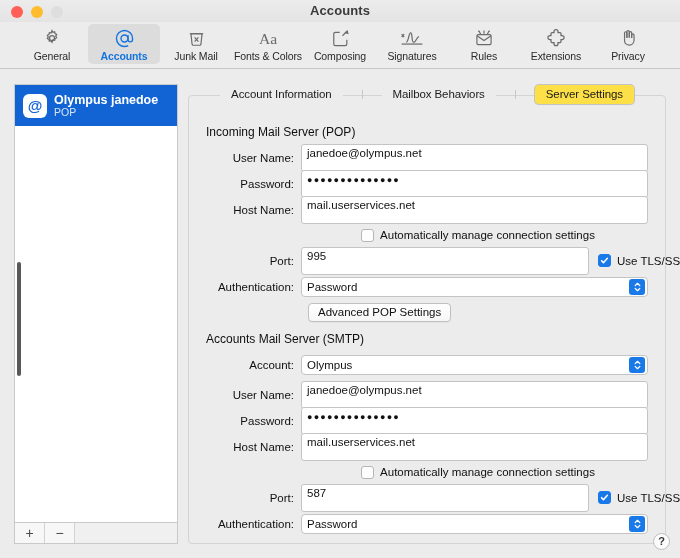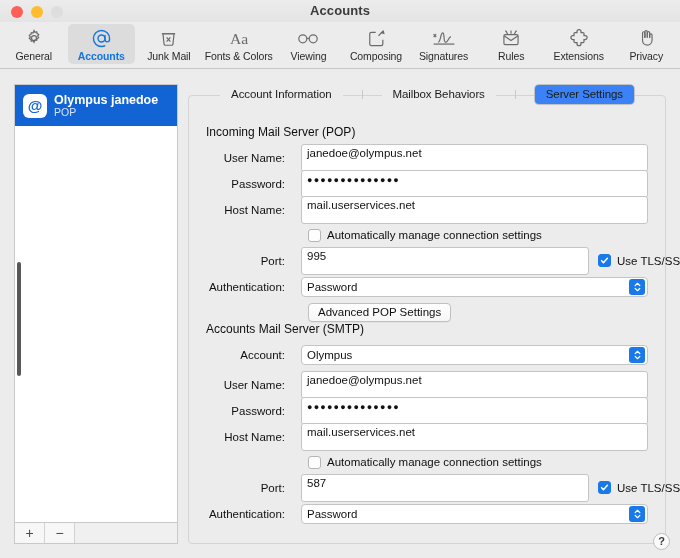--- a/index.html
+++ b/index.html
@@ -201,21 +201,21 @@
     font-size: 11.5px;
     color: #1b1b1b;
     padding: 3px 11px 4px 11px;
     background: #ececec;
     border-radius: 4px;
     cursor: default;
     white-space: nowrap;
     letter-spacing: -0.1px;
   }
   .tab.active {
-    background: #3b82f6;
+    background: #fde047;
     box-shadow: 0 0 0 1px #c3c3c3, 0 1px 1px rgba(0,0,0,.10);
   }
   .tab-div {
     width: 1px;
     background: #c8c8c8;
     margin: 5px 3px;
   }
 
   
   .form {
@@ -232,21 +232,21 @@
   }
   .row {
     display: flex;
     align-items: center;
     margin-bottom: 7px;
     height: 19px;
   }
   .row .lbl {
     width: 95px;
     text-align: right;
-    padding-right: 16px;
+    padding-right: 7px;
     font-size: 11.5px;
     color: #101010;
     flex: 0 0 auto;
     white-space: nowrap;
   }
   .field {
     flex: 1 1 auto;
     height: 28px;
     background: #fff;
     border: 1px solid #c4c4c4;
@@ -292,20 +292,21 @@
     gap: 1px;
   }
   .stepper svg { display: block; }
 
   .checkrow {
     display: flex;
     align-items: center;
     margin-bottom: 7px;
     height: 18px;
     padding-left: 102px;
+    justify-content: center;
   }
   .cbox {
     width: 13px; height: 13px;
     border: 1px solid #b6b6b6;
     border-radius: 3px;
     background: #fdfdfd;
     margin-right: 6px;
     flex: 0 0 auto;
   }
   .cbox.on {
@@ -321,20 +322,21 @@
   .tls {
     display: flex;
     align-items: center;
     margin-left: 9px;
     flex: 0 0 auto;
   }
 
   .btnrow {
     display: flex;
     padding-left: 102px;
+    margin-bottom: 10px;
     align-items: flex-end;
   }
   .push-btn {
     font-size: 11.5px;
     color: #101010;
     background: linear-gradient(to bottom, #ffffff, #f6f6f6);
     border: 1px solid #c0c0c0;
     border-radius: 4px;
     padding: 2px 9px 3px 9px;
     box-shadow: 0 0.5px 0.5px rgba(0,0,0,.07);
@@ -409,30 +411,20 @@
 
   <div class="tb-item">
     <span class="tb-icon">
       <svg width="28" height="20" viewBox="0 0 34 22">
         <text x="17" y="18" text-anchor="middle" font-family="Liberation Serif, serif" font-size="19" fill="currentColor">Aa</text>
       </svg>
     </span>
     <span class="tb-label">Fonts &amp; Colors</span>
   </div>
 
-  <div class="tb-item">
-    <span class="tb-icon">
-      <svg width="24" height="20" viewBox="0 0 30 20" fill="none" stroke="currentColor" stroke-width="1.5">
-        <circle cx="8.5" cy="11" r="5"></circle>
-        <circle cx="21.5" cy="11" r="5"></circle>
-        <path d="M13.5 10.6h3"></path>
-      </svg>
-    </span>
-    <span class="tb-label">Viewing</span>
-  </div>
 
   <div class="tb-item">
     <span class="tb-icon">
       <svg width="19" height="19" viewBox="0 0 24 24" fill="none" stroke="currentColor" stroke-width="1.5">
         <path d="M20 13.5V19a2 2 0 01-2 2H5.5a2 2 0 01-2-2V6.2a2 2 0 012-2H11"></path>
         <path d="M14.5 8.5L20.4 2.6"></path>
         <path d="M20.4 2.6l.9 3-3-.9z" fill="currentColor"></path>
       </svg>
     </span>
     <span class="tb-label">Composing</span>

